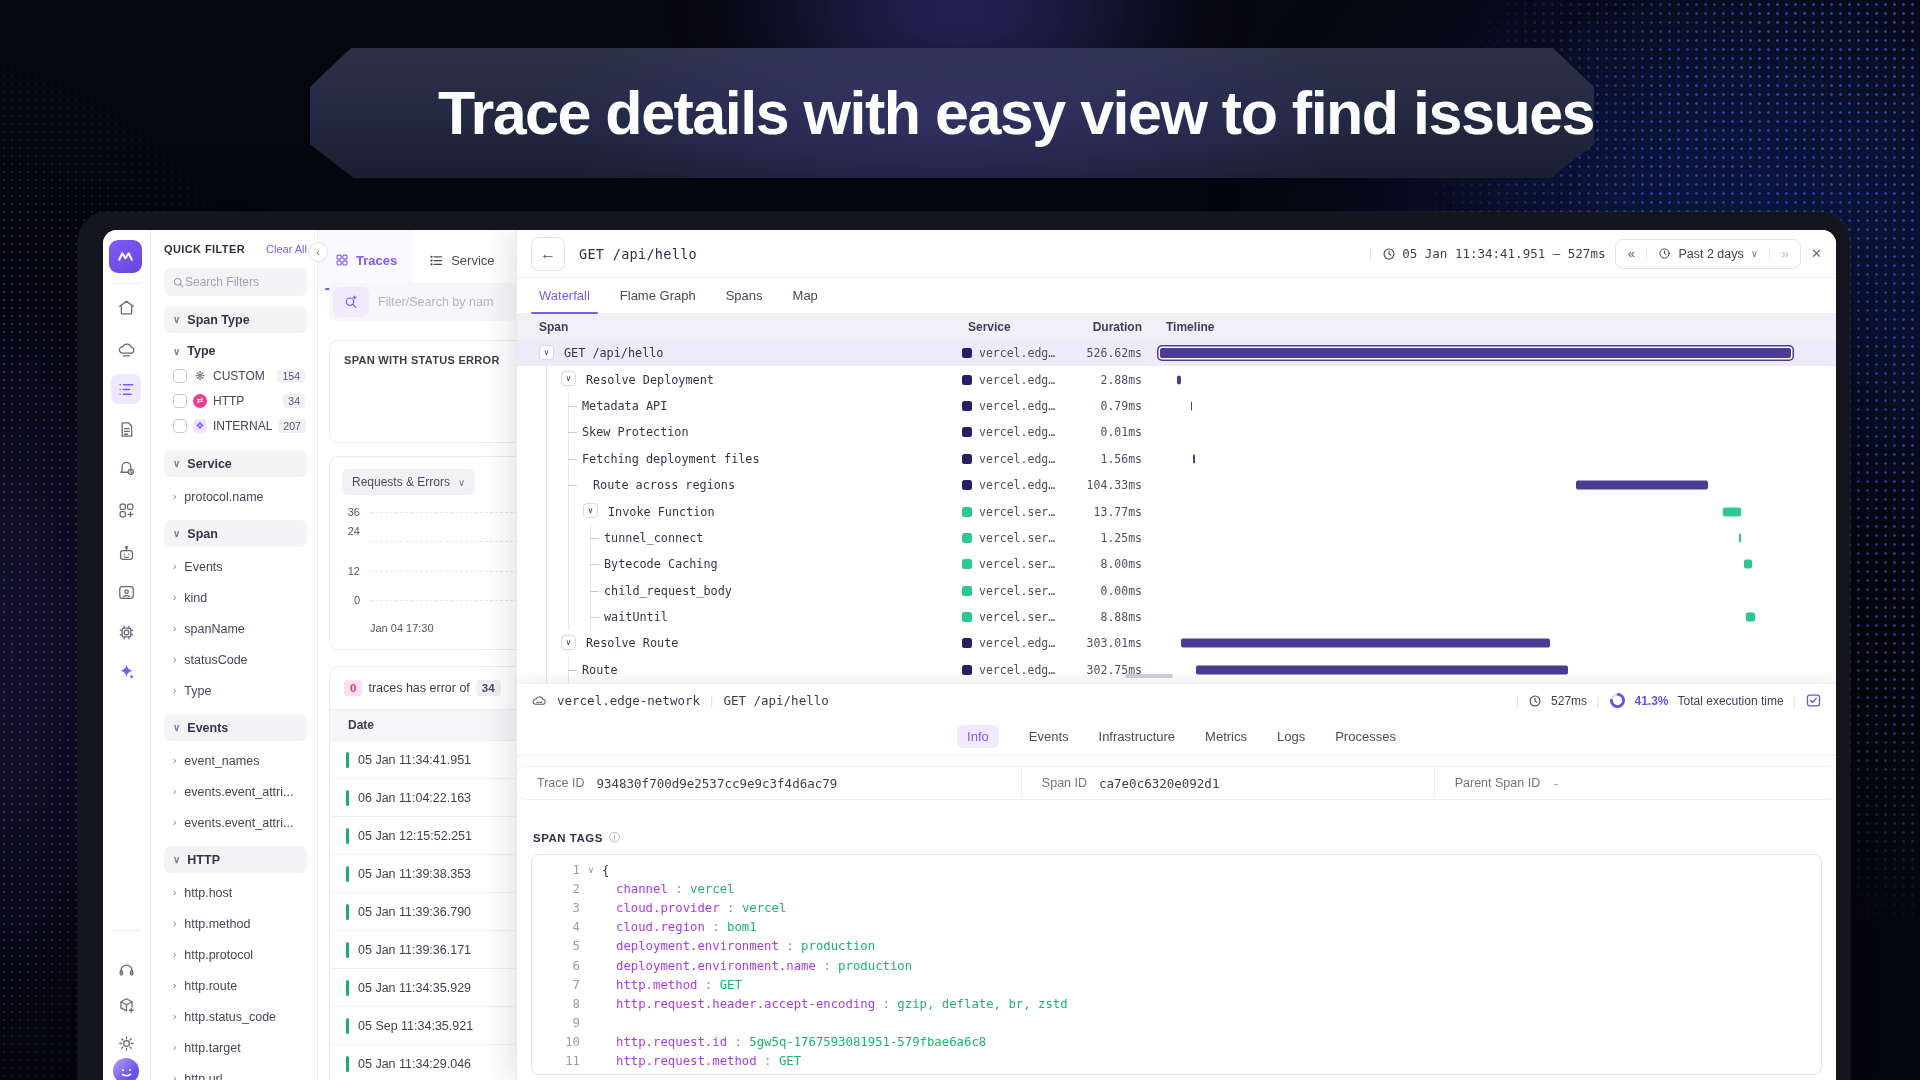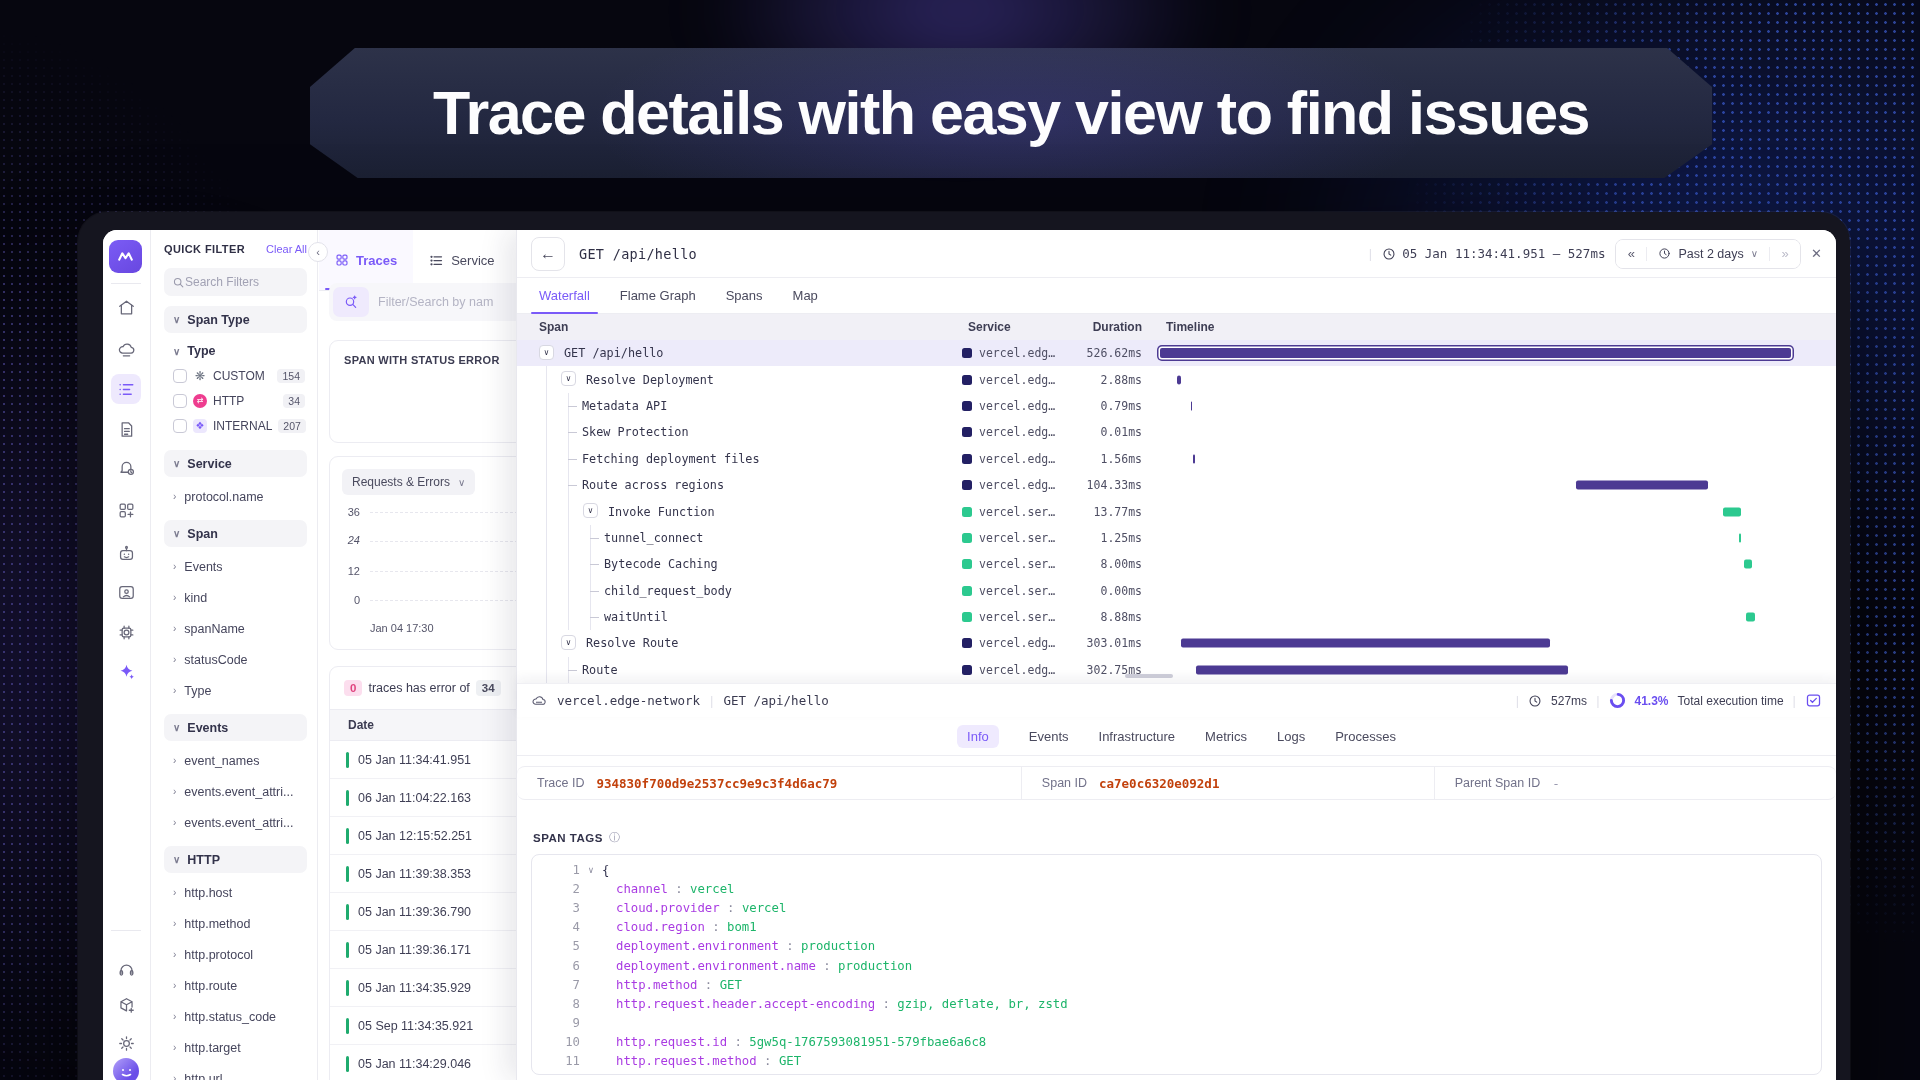--- a/index.html
+++ b/index.html
@@ -21,24 +21,24 @@
     background-size:8px 8px;
     -webkit-mask-image:radial-gradient(520px 760px at -2% 55%, #000 0 40%, transparent 75%);
     mask-image:radial-gradient(520px 760px at -2% 55%, #000 0 40%, transparent 75%);
   }
   .glow { position:absolute; border-radius:50%; filter:blur(60px); }
   .glow.right { width:900px; height:700px; right:-250px; top:-100px; background:radial-gradient(closest-side, rgba(35,70,210,.35), transparent); }
   .glow.left { width:700px; height:800px; left:-220px; top:250px; background:radial-gradient(closest-side, rgba(80,60,180,.28), transparent); }
   .beam { position:absolute; left:700px; top:-120px; width:520px; height:260px; background:radial-gradient(closest-side, rgba(120,100,255,.35), transparent); filter:blur(30px); }
 
   
-  .banner { position:absolute; left:310px; top:48px; width:1402px; height:130px; z-index:2;
+  .banner { position:absolute; left:310px; top:48px; width:1284px; height:130px; z-index:2;
     background:linear-gradient(180deg,#2d3249 0%, #232841 55%, #1b2033 100%);
     clip-path:polygon(3.2% 0, 96.8% 0, 100% 30%, 100% 74%, 96.6% 100%, 3.4% 100%, 0 74%, 0 30%);
-    display:flex; align-items:center; justify-content:center;
+    display:flex; align-items:center; justify-content:flex-end;
   }
   .banner::before { content:""; position:absolute; inset:0; background:radial-gradient(420px 120px at 50% 55%, rgba(110,90,255,.18), transparent); }
   .banner-title { color:#fdfdfe; font-size:61px; font-weight:700; letter-spacing:-1.5px; position:relative; }
 
   
   .window { position:absolute; left:78px; top:212px; width:1772px; height:900px; z-index:3;
     background:#15151f; border-radius:30px; padding:18px 14px 0 25px;
     box-shadow:0 40px 90px rgba(0,0,0,.65), 0 0 0 1px rgba(255,255,255,.06); }
   .app { position:relative; width:1733px; height:850px; background:#ffffff; border-radius:14px 14px 0 0; overflow:hidden; }
 
@@ -137,21 +137,21 @@
 
   .dp-footer { position:absolute; left:0; top:453px; right:0; height:34px; background:#fff; border-top:1px solid #f0f0f4; box-shadow:0 -5px 12px rgba(30,30,70,.06); display:flex; align-items:center; padding:0 14px; gap:10px; font-size:12.5px; color:#3a3a50; }
   .dpf-right { margin-left:auto; display:flex; align-items:center; gap:9px; font-size:12px; color:#3e3e54; }
   .pct { color:#6a4ef0; font-weight:700; }
   .info-tabs { position:absolute; left:0; top:487px; right:0; height:39px; border-bottom:1px solid #ededf2; display:flex; align-items:center; gap:30px; padding:0 14px;justify-content:center; }
   .info-tab { font-size:13px; color:#4a4a5e; cursor:pointer; }
   .info-tab.active { color:#7a5af8; background:#efeafe; border-radius:6px; padding:4px 10px; }
   .id-bar { position:absolute; left:0; top:536px; right:0; height:34px; border-top:1px solid #ededf2; border-bottom:1px solid #ededf2; display:flex; align-items:center;border-radius:8px; }
   .id-cell { height:100%; display:flex; align-items:center; gap:12px; padding:0 20px; font-size:12.5px; color:#72728a; }
   .id-cell + .id-cell { border-left:1px solid #ededf2; }
-  .id-val { font-family:"DejaVu Sans Mono",monospace; font-weight:700; color:#c2410c; font-size:12.5px; }
+  .id-val { font-family:"DejaVu Sans Mono",monospace; font-weight:400; color:#404040; font-size:12.5px; }
   .id-val.dim { color:#9a9ab0; font-weight:400; }
   .tags-label { position:absolute; left:16px; top:600px; display:flex; align-items:center; gap:6px; font-size:11.5px; font-weight:700; letter-spacing:.5px; color:#32324a; }
   .info-i { color:#9a9ab0; font-size:11px; font-weight:400; }
   .code-block { position:absolute; left:14px; top:624px; right:14px; height:221px; border:1px solid #e6e6ee; border-radius:8px; background:#fff; padding:5px 0; overflow:hidden; font-family:"DejaVu Sans Mono",monospace; font-size:12.3px; }
   .code-line { height:19.2px; display:flex; align-items:center; }
   .code-line .ln { width:48px; text-align:right; color:#9a9aa8; flex:none; }
   .code-line .cr { width:22px; text-align:center; color:#8b8b9e; font-size:9px; flex:none; }
   .code-line .cd { white-space:pre; color:#32324e; }
   .k { color:#a93be2; } .v { color:#1db56a; } .p { color:#8b8b9e; }
 </style>
@@ -444,21 +444,21 @@
         </div>
         <div class="card chart-card">
           <div class="chart-pill">
             <span>Requests &amp; Errors</span>
             <span class="chev">∨</span>
           </div>
           <div id="chart-axes">
               <div class="gridline" style="top: 55px;"></div>
               <div class="ytick" style="top: 49px;">36</div>
               <div class="gridline" style="top: 84.3px;"></div>
-              <div class="ytick" style="top: 77px; font-style: italic;">24</div>
+              <div class="ytick" style="top: 68px;">24</div>
               <div class="gridline" style="top: 113.6px;"></div>
               <div class="ytick" style="top: 107.6px;">12</div>
               <div class="gridline" style="top: 142.9px;"></div>
               <div class="ytick" style="top: 136.9px;">0</div>
               <div class="xtick" style="top: 165px; left: 40px;">Jan 04 17:30</div>
               <div class="xtick" style="top: 165px; left: 216px;">Jan 0</div>
             </div>
         </div>
         <div class="card table-card">
           <div class="sum-row">
@@ -626,21 +626,21 @@
               <div class="col-dur mono">1.56ms</div>
               <div class="col-tl">
                 <div class="bar" style="left: 5.2%; width: 0.35%; background: rgb(76, 58, 147);"></div>
               </div>
             </div>
             <div class="wf-row">
               <div class="col-span">
                 <div class="guide" style="left: 29px;"></div>
                 <div class="guide" style="left: 51px;"></div>
                 <div class="tick" style="left: 51px; top: 13px;"></div>
-                <div class="wf-name" style="left: 65px; text-align: right;">Route across regions</div>
+                <div class="wf-name" style="left: 76px; text-align: right;">Route across regions</div>
               </div>
               <div class="col-service">
                 <span class="sq" style="background:#232064"></span>
                 <span class="mono">vercel.edg…</span>
               </div>
               <div class="col-dur mono">104.33ms</div>
               <div class="col-tl">
                 <div class="bar" style="left: 65.9%; width: 20.9%; background: rgb(76, 58, 147);"></div>
               </div>
             </div>

